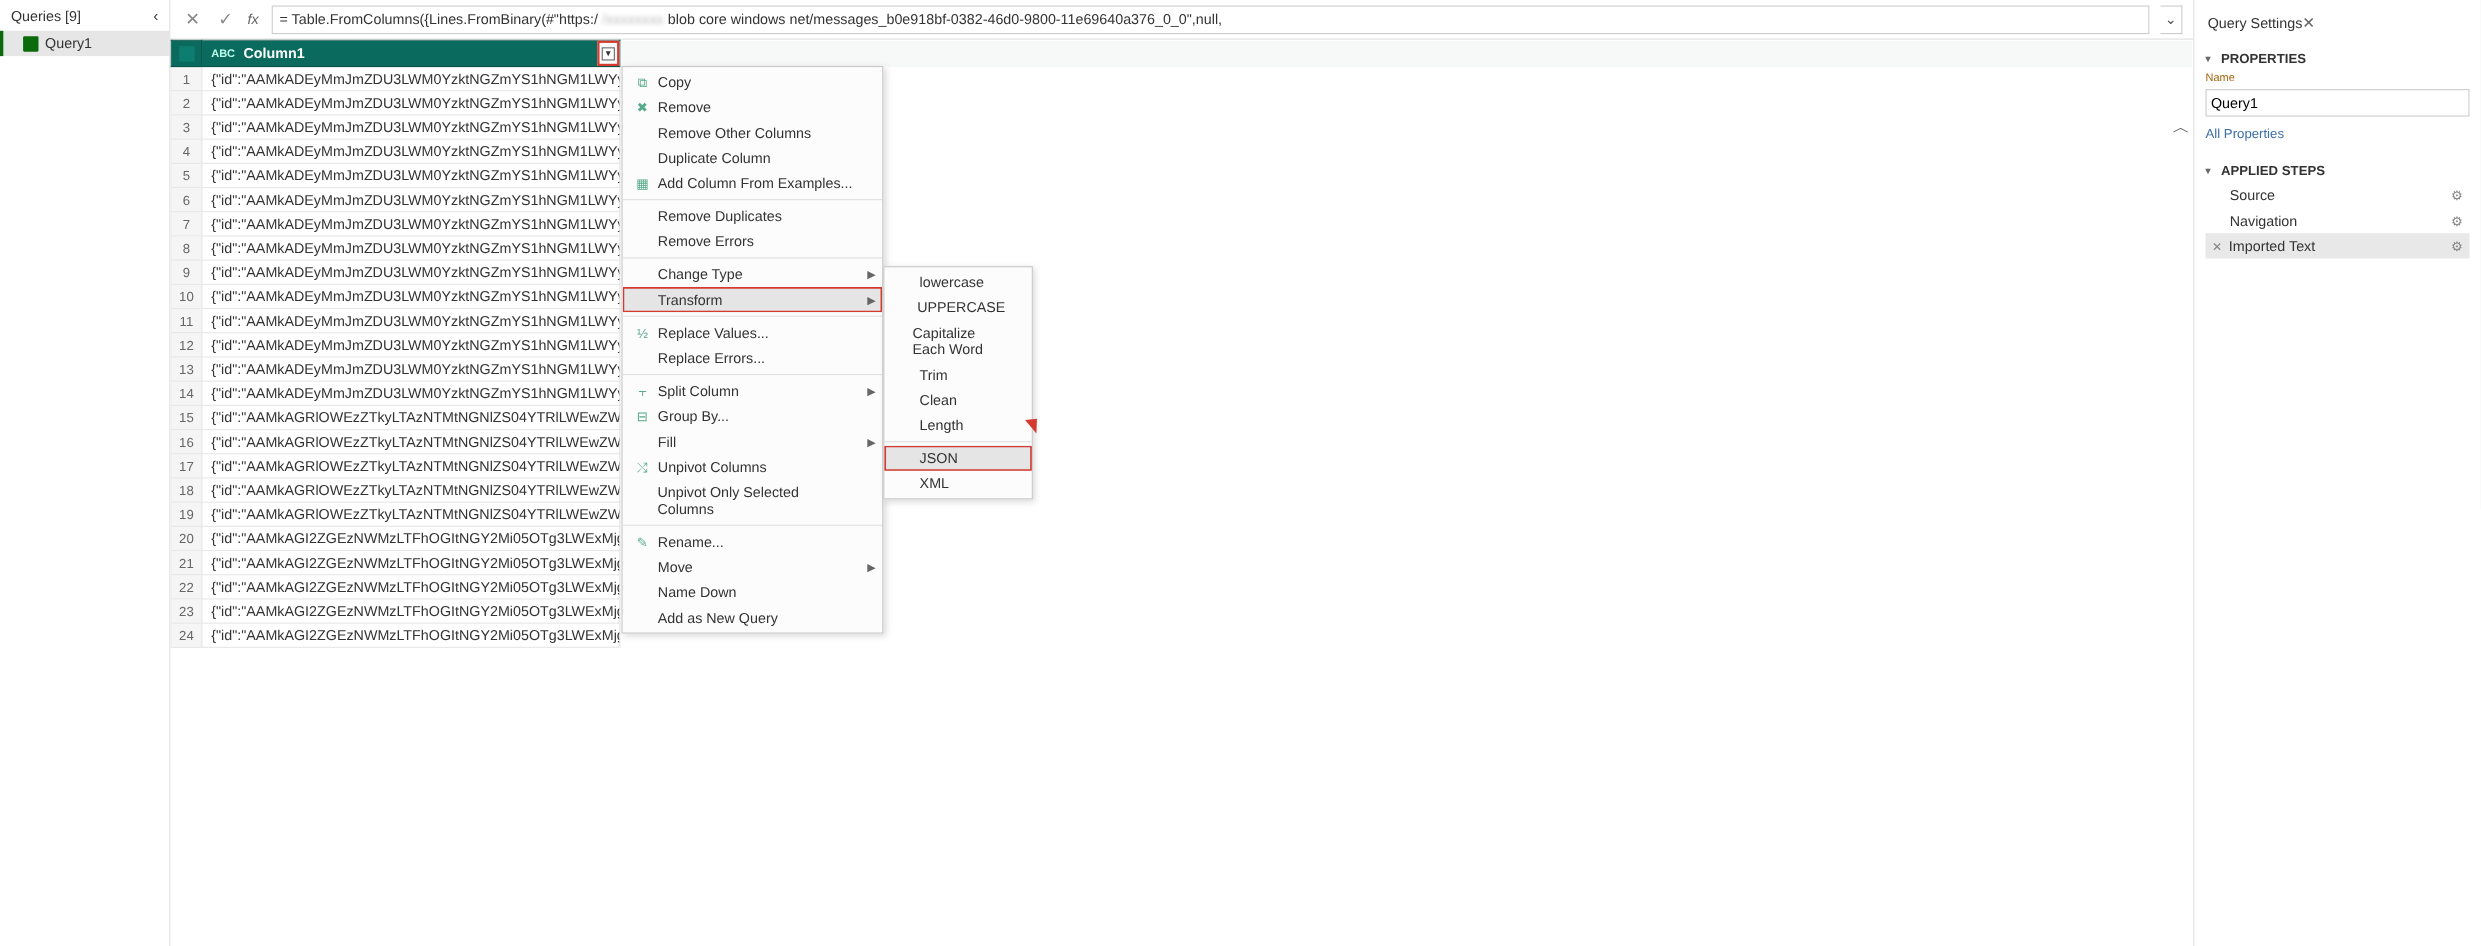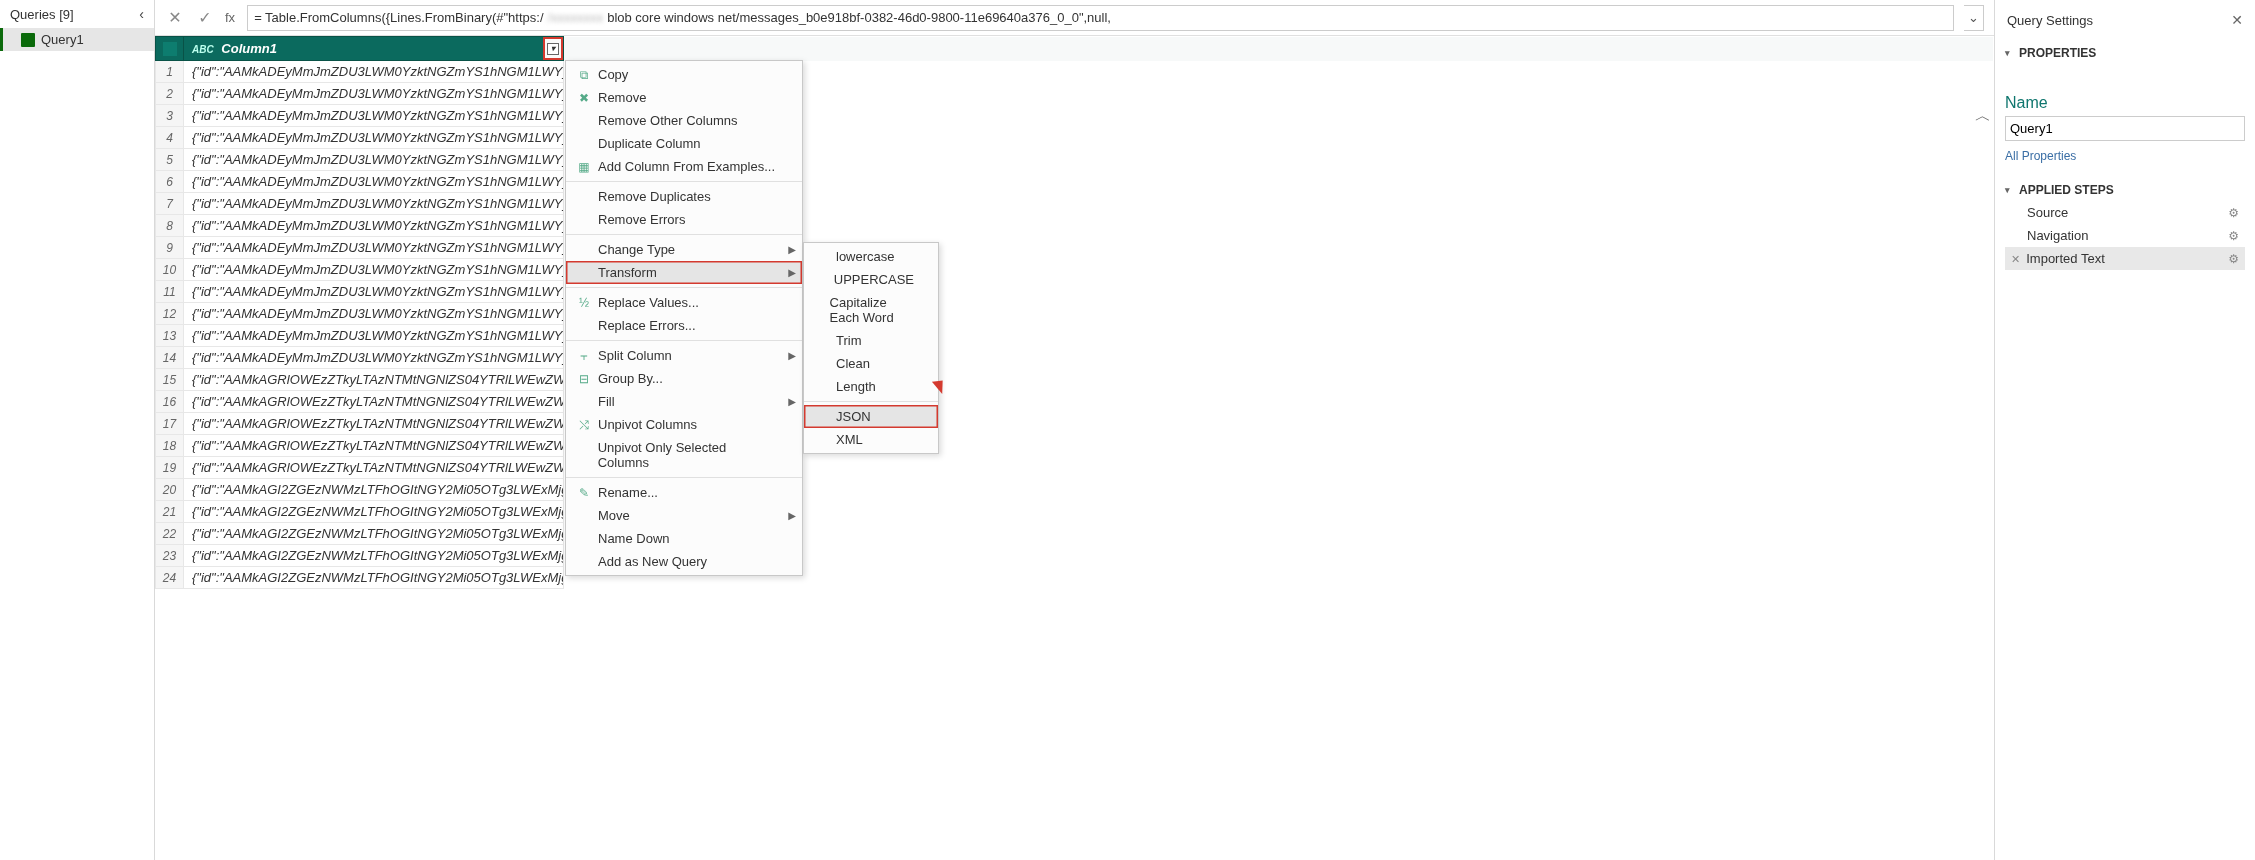--- a/index.html
+++ b/index.html
@@ -9,27 +9,27 @@
 .app { display: flex; height: 100%; }
 .left-pane { width: 155px; background: #fff; border-right: 1px solid #d9d9d9; }
 .left-pane-header { display: flex; align-items: center; justify-content: space-between; padding: 6px 10px; font-size: 13px; color: #333; }
 .left-pane-header .chev { font-size: 14px; color: #444; }
 .query-item { display: flex; align-items: center; gap: 6px; padding: 4px 18px; color: #333; background: #e6e6e6; border-left: 3px solid #0b6a0b; }
 .query-item .qicon { width: 14px; height: 14px; background: #0b6a0b; border-radius: 1px; }
 
 .center-pane { flex: 1; background: #fff; display: flex; flex-direction: column; border-right: 1px solid #d9d9d9; }
 .formula-bar { display: flex; align-items: center; gap: 10px; padding: 4px 10px; border-bottom: 1px solid #e0e0e0; height: 36px; }
 .fx-btn { width: 20px; text-align: center; color: #888; font-size: 16px; }
-.fx-label { color: #666; margin-right: 2px; }
+.fx-label { font-style: italic; color: #666; margin-right: 2px; }
 .formula-input { flex: 1; height: 26px; padding: 2px 6px; border: 1px solid #ccc; background: #fff; font-family: Consolas, monospace; font-size: 13px; color: #333; white-space: nowrap; overflow: hidden; display: flex; align-items: center; }
 .formula-input .blur { color: #bbb; filter: blur(2px); margin: 0 4px; }
 .fdrop { width: 20px; height: 26px; border: 1px solid #ccc; border-left: none; display: flex; align-items: center; justify-content: center; color: #555; }
 
 .grid-wrap { flex: 1; position: relative; overflow: hidden; }
-.grid-table { border-collapse: collapse; width: 100%; font-style: italic; }
+.grid-table { border-collapse: collapse; width: 100%; }
 .col-head-row { background: #0b6a5e; }
 .col-head-sel { width: 28px; background: #0b6a5e; border: 1px solid #095247; }
 .col-head-sel-inner { width: 14px; height: 14px; background: #0d7d6f; margin: auto; }
 .col-head { background: #0b6a5e; color: #fff; text-align: left; padding: 4px 8px; border: 1px solid #095247; position: relative; }
 .type-badge { font-size: 10px; color: #bfe; margin-right: 4px; vertical-align: middle; }
 .col-drop { position: absolute; right: 0; top: 0; width: 20px; height: 100%; border: 2px solid #d43a2f; display: flex; align-items: center; justify-content: center; background: #fafafa; }
 .col-drop-inner { width: 12px; height: 12px; border: 1px solid #666; display: flex; align-items: center; justify-content: center; font-size: 8px; color: #333; background: #fff; }
 
 .row-num { width: 28px; text-align: center; color: #666; background: #f5f5f5; border: 1px solid #e7e7e7; font-size: 12px; }
 .cell { border: 1px solid #e7e7e7; padding: 3px 8px; color: #333; white-space: nowrap; overflow: hidden; max-width: 370px; }
@@ -40,25 +40,25 @@
 .menu { position: absolute; background: #fcfcfc; border: 1px solid #c8c8c8; box-shadow: 2px 2px 6px rgba(0,0,0,0.15); padding: 2px 0; }
 .menu-item { display: flex; align-items: center; padding: 4px 24px 4px 8px; color: #333; position: relative; min-height: 22px; }
 .menu-item .mi-icon { width: 20px; color: #5a8; font-size: 12px; text-align: center; margin-right: 4px; }
 .menu-item.hover { background: #e5e5e5; }
 .menu-item.highlighted { box-shadow: inset 0 0 0 1.5px #d43a2f; }
 .menu-item .sub-arrow { position: absolute; right: 6px; font-size: 10px; color: #666; }
 .menu-sep { height: 1px; background: #e0e0e0; margin: 3px 0; }
 
 
 .right-pane { width: 260px; background: #fff; padding: 4px 10px; }
-.rp-header { display: flex; justify-content: space-between; align-items: center; padding: 8px 2px; color: #333; font-size: 15px; }
+.rp-header { display: flex; align-items: center; padding: 8px 2px; color: #333; font-size: 15px; }
 .rp-close { color: #666; font-size: 14px; }
 .sect-head { color: #333; font-weight: 600; padding: 10px 0 4px; font-size: 12px; display: flex; align-items: center; gap: 4px; }
 .sect-head::before { content: "▾"; font-size: 9px; color: #666; width: 10px; }
-.prop-label { color: #0f766e; font-size: 16px; padding: 2px 0; margin-top: 28px; }
+.prop-label { color: #a16207; font-size: 10px; padding: 2px 0; }
 .name-input { width: 100%; border: 1px solid #ccc; padding: 4px; margin: 2px 0 6px; font-size: 13px; }
 .all-props { color: #3a6ea5; font-size: 12px; padding: 2px 0 10px; }
 .step { display: flex; align-items: flex-end; padding: 4px 6px; color: #333; position: relative; }
 .step.selected { background: #e8e8e8; }
 .step .gear { margin-left: auto; color: #888; font-size: 12px; }
 .step .del { margin-right: 6px; color: #888; font-size: 11px; }
 .step.indent { padding-left: 22px; }
 
 
 .cursor { position: absolute; width: 14px; height: 18px; }

